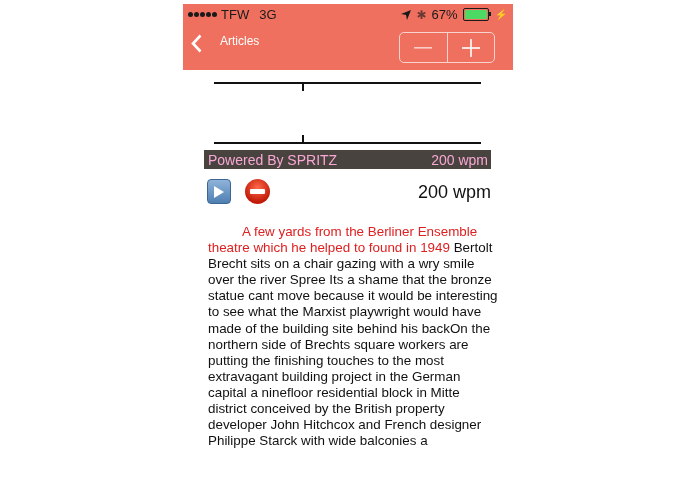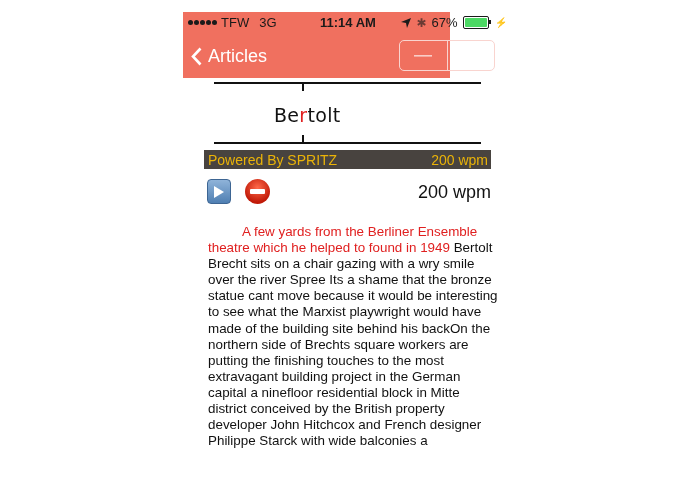--- a/index.html
+++ b/index.html
@@ -4,41 +4,41 @@
 <style>
   html, body { margin: 0; padding: 0; }
   body {
     width: 695px; height: 494px; background: #ffffff; position: relative; overflow: hidden;
     font-family: "Liberation Sans", sans-serif;
   }
   .phone {
     position: absolute; left: 183px; top: 0; width: 330px; height: 494px; background: #fff; overflow: hidden;
   }
   .header {
-    position: absolute; left: 0; top: 12px; width: 267px; height: 66px; background: #F0705F;
+    position: absolute; left: 0; top: 4px; width: 330px; height: 66px; background: #F0705F;
   }
   .status {
     position: absolute; left: 0; top: 0; width: 330px; height: 22px; color: #1a1a1a;
     font-size: 13px;
   }
   .status .left { position: absolute; left: 5px; top: 3px; display: flex; align-items: center; }
   .dots { display: flex; gap: 1px; margin-right: 4px; }
   .dots span { width: 5px; height: 5px; border-radius: 50%; background: #1a1a1a; display: inline-block; }
   .carrier { margin-right: 10px; }
   .status .time { position: absolute; left: 0; width: 330px; top: 3px; text-align: center; font-weight: bold; }
   .status .right { position: absolute; right: 5px; top: 3px; display: flex; align-items: center; gap: 5px; }
   .loc-icon { width: 10px; height: 10px; }
   .bt-icon { font-size: 12px; color: #6b3a33; }
   .battery { width: 22px; height: 9px; border: 1px solid #1a1a1a; border-radius: 2px; position: relative; padding: 1px; box-sizing: content-box; }
   .battery .fill { width: 100%; height: 100%; background: #4cd964; border-radius: 1px; }
   .battery:after { content: ""; position: absolute; right: -3px; top: 3px; width: 2px; height: 4px; background: #1a1a1a; }
   .charge { font-size: 10px; margin-left: 2px; }
 
   .nav-back {
-    position: absolute; left: 8px; top: 30px; height: 28px; display: flex; align-items: center; color: #fff; font-size: 18px; cursor: pointer;
+    position: absolute; left: 8px; top: 30px; height: 28px; display: flex; color: #fff; font-size: 12px; cursor: pointer; gap: 12px;
   }
   .nav-back svg { margin-right: 6px; }
   .seg {
     position: absolute; left: 216px; top: 28px; width: 96px; height: 31px; border: 1px solid #f9d4cf; border-radius: 5px;
     box-sizing: border-box; display: flex; overflow: hidden;
   }
   .seg .btn { flex: 1; display: flex; align-items: center; justify-content: center; cursor: pointer; }
   .seg .btn + .btn { border-left: 1px solid #f9d4cf; }
   .seg .minus { opacity: 0.65; }
 
@@ -48,21 +48,21 @@
   .reticle .line.top { top: 0; }
   .reticle .line.bot { top: 60px; }
   .reticle .tick { position: absolute; left: 88px; width: 2px; height: 7px; background: #111; }
   .reticle .tick.t1 { top: 2px; }
   .reticle .tick.t2 { top: 53px; }
   .word {
     position: absolute; left: 91px; top: 104px; font-family: "DejaVu Sans", sans-serif; font-size: 19px; color: #111; letter-spacing: 0.3px;
   }
   .word .orp { color: #e02020; }
   .powered {
-    position: absolute; left: 21px; top: 150px; width: 287px; height: 19px; background: #48433f; color: #eab308;
+    position: absolute; left: 21px; top: 150px; width: 287px; height: 19px; background: #48433f; color: #f9a8d4;
     font-size: 14px; display: flex; align-items: center; justify-content: space-between; padding: 0 3px 0 4px; box-sizing: border-box;
   }
 
   .controls { position: absolute; left: 24px; top: 179px; width: 284px; height: 26px; }
   .play-btn {
     position: absolute; left: 0; top: 0; width: 24px; height: 25px; border-radius: 4px; cursor: pointer;
     background: linear-gradient(#8fb3d9, #4f7fb2); border: 1px solid #3d6593; box-sizing: border-box;
     display: flex; align-items: center; justify-content: center;
   }
   .stop-btn {
@@ -88,21 +88,20 @@
         <div class="dots">
           <span></span>
             <span></span>
             <span></span>
             <span></span>
             <span></span>
         </div>
         <span class="carrier">TFW</span>
         <span>3G</span>
       </div>
-      <div class="time">11:14 AM</div>
       <div class="right">
         <svg class="loc-icon" viewBox="0 0 10 10">
             <path d="M10 0 L0 4 L5 5 L6 10 Z" fill="#1a1a1a"></path>
           </svg>
         <span class="bt-icon">✱</span>
         <span>67%</span>
         <div class="battery">
             <div class="fill"></div>
           </div>
         <span class="charge">⚡</span>
@@ -130,21 +129,20 @@
       </div>
     </div>
   </div>
 
   <div class="reticle">
     <div class="line top"></div>
     <div class="tick t1"></div>
     <div class="tick t2"></div>
     <div class="line bot"></div>
   </div>
-  <div class="word"><span>Be</span><span class="orp">r</span><span>tolt</span></div>
 
   <div class="powered">
     <span>Powered By SPRITZ</span>
     <span>200 wpm</span>
   </div>
 
   <div class="controls">
     <div class="play-btn">
       <svg width="12" height="14" viewBox="0 0 12 14">
           <path d="M1 1 L11 7 L1 13 Z" fill="#fff"></path>

